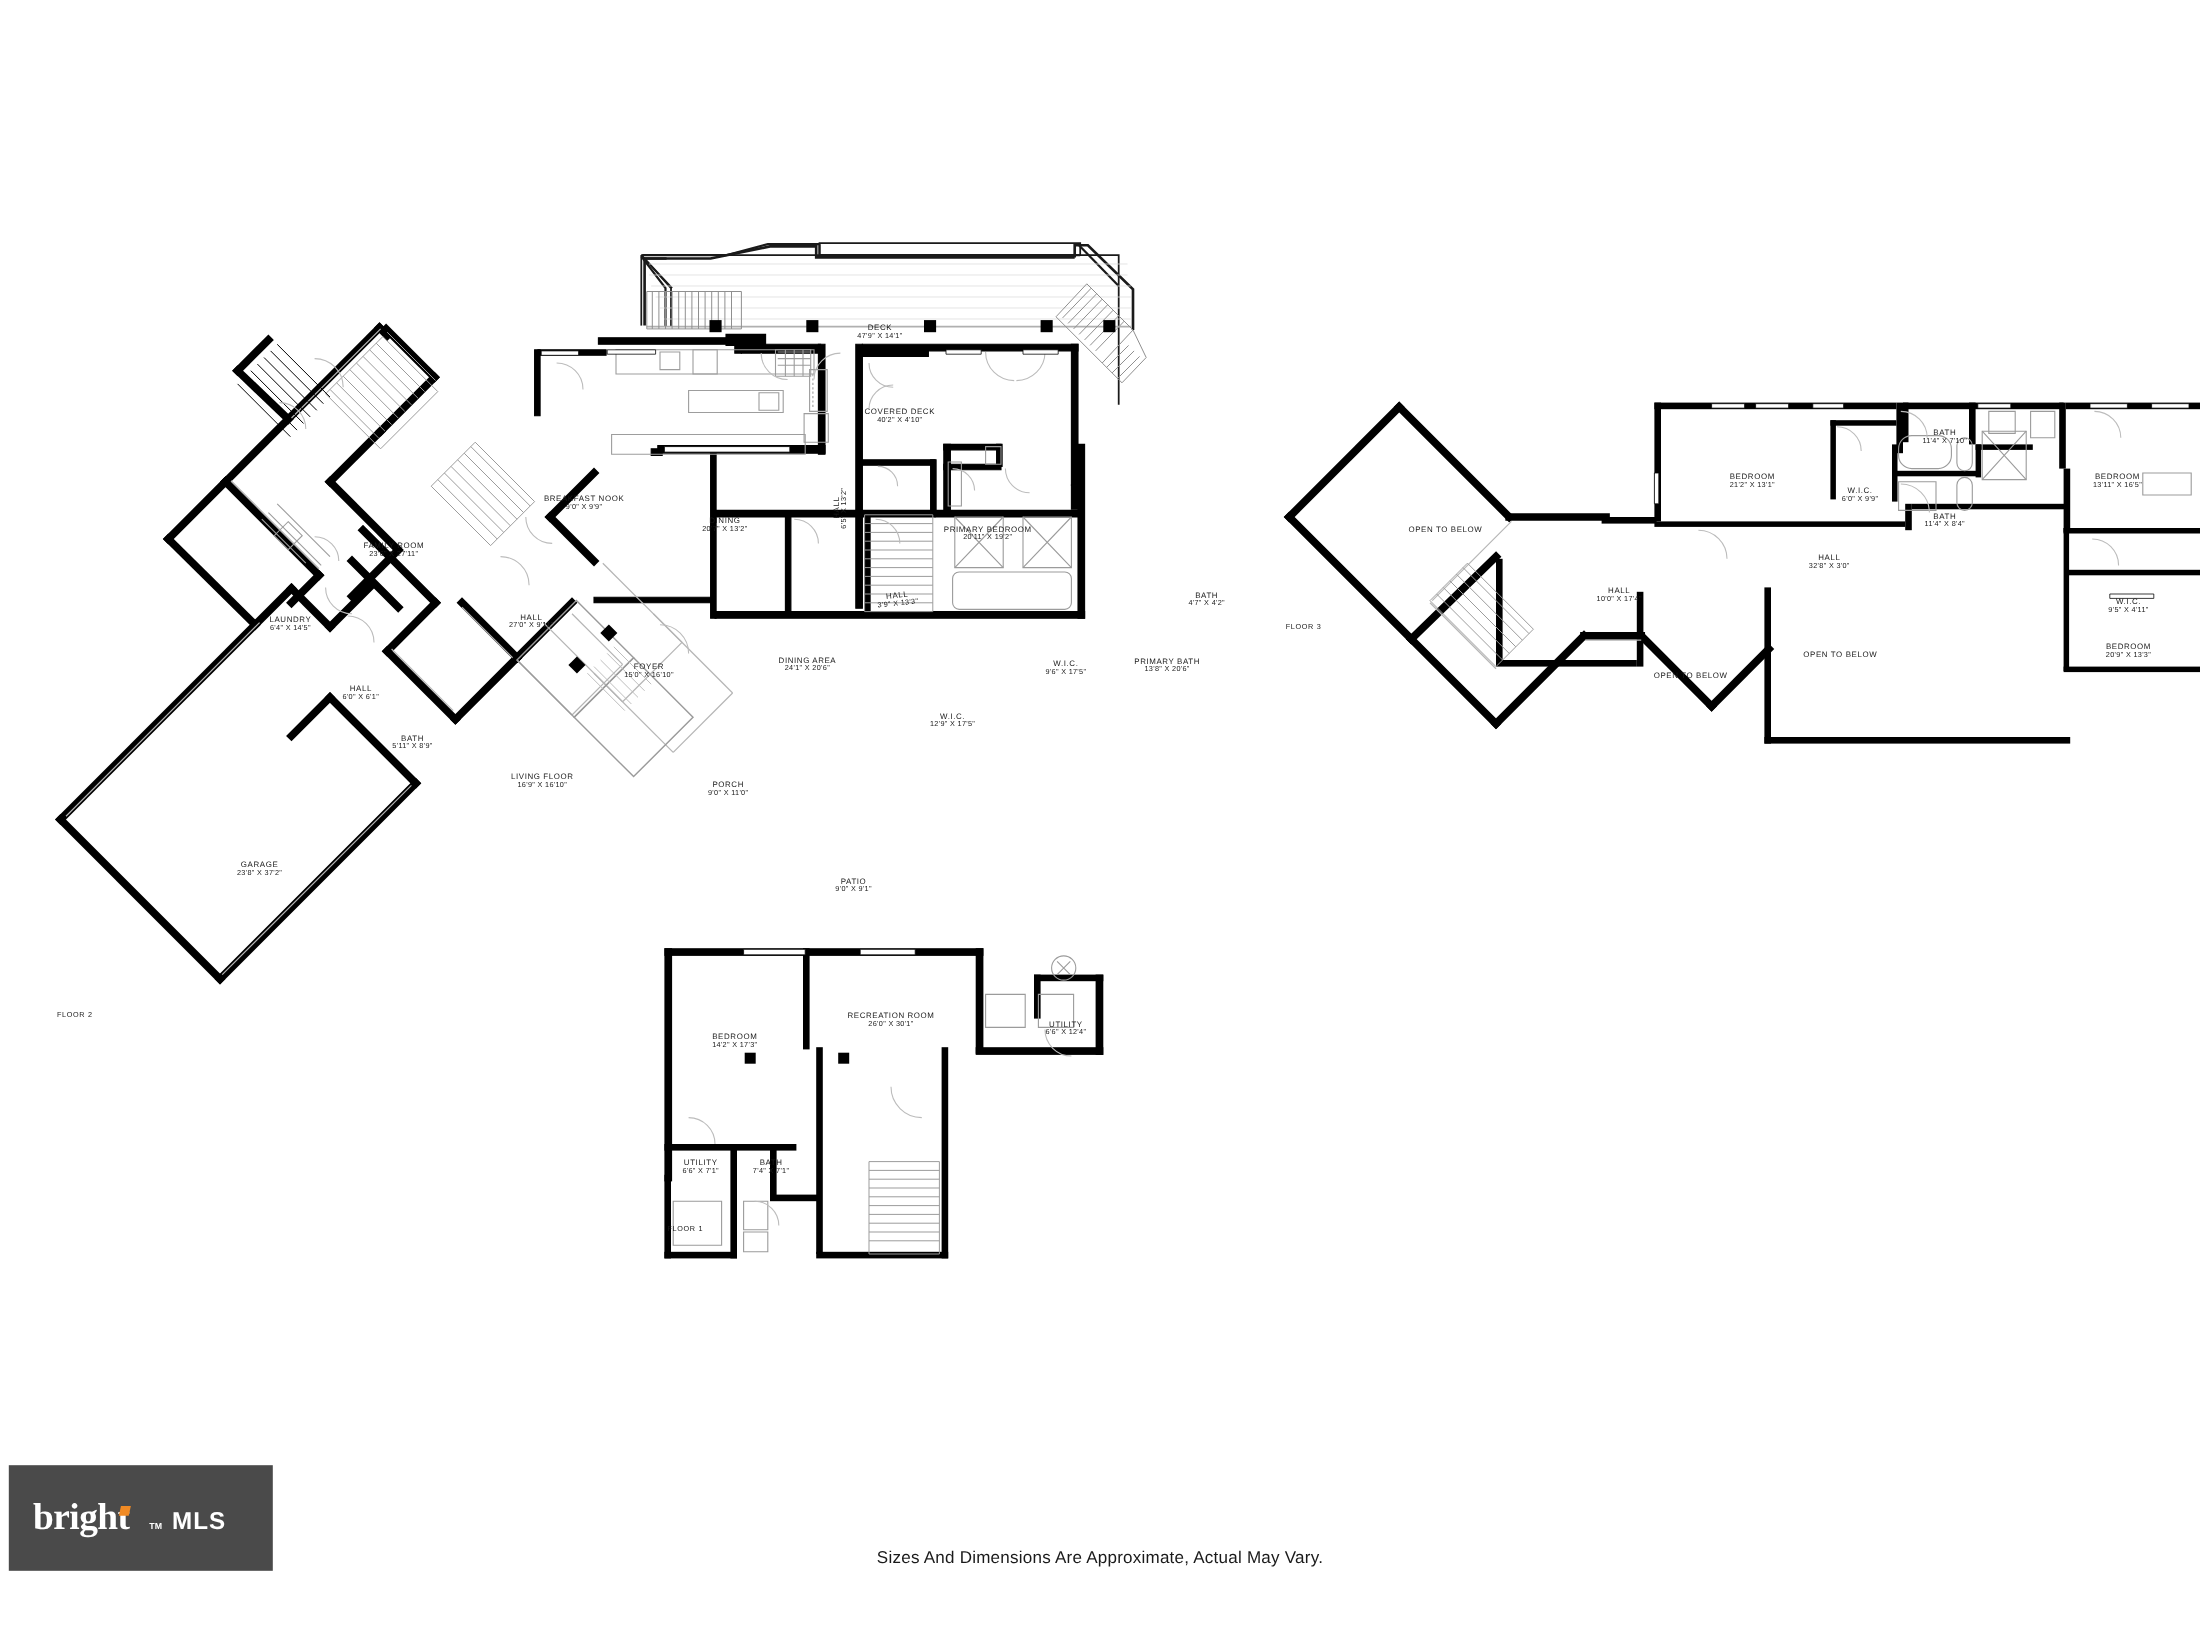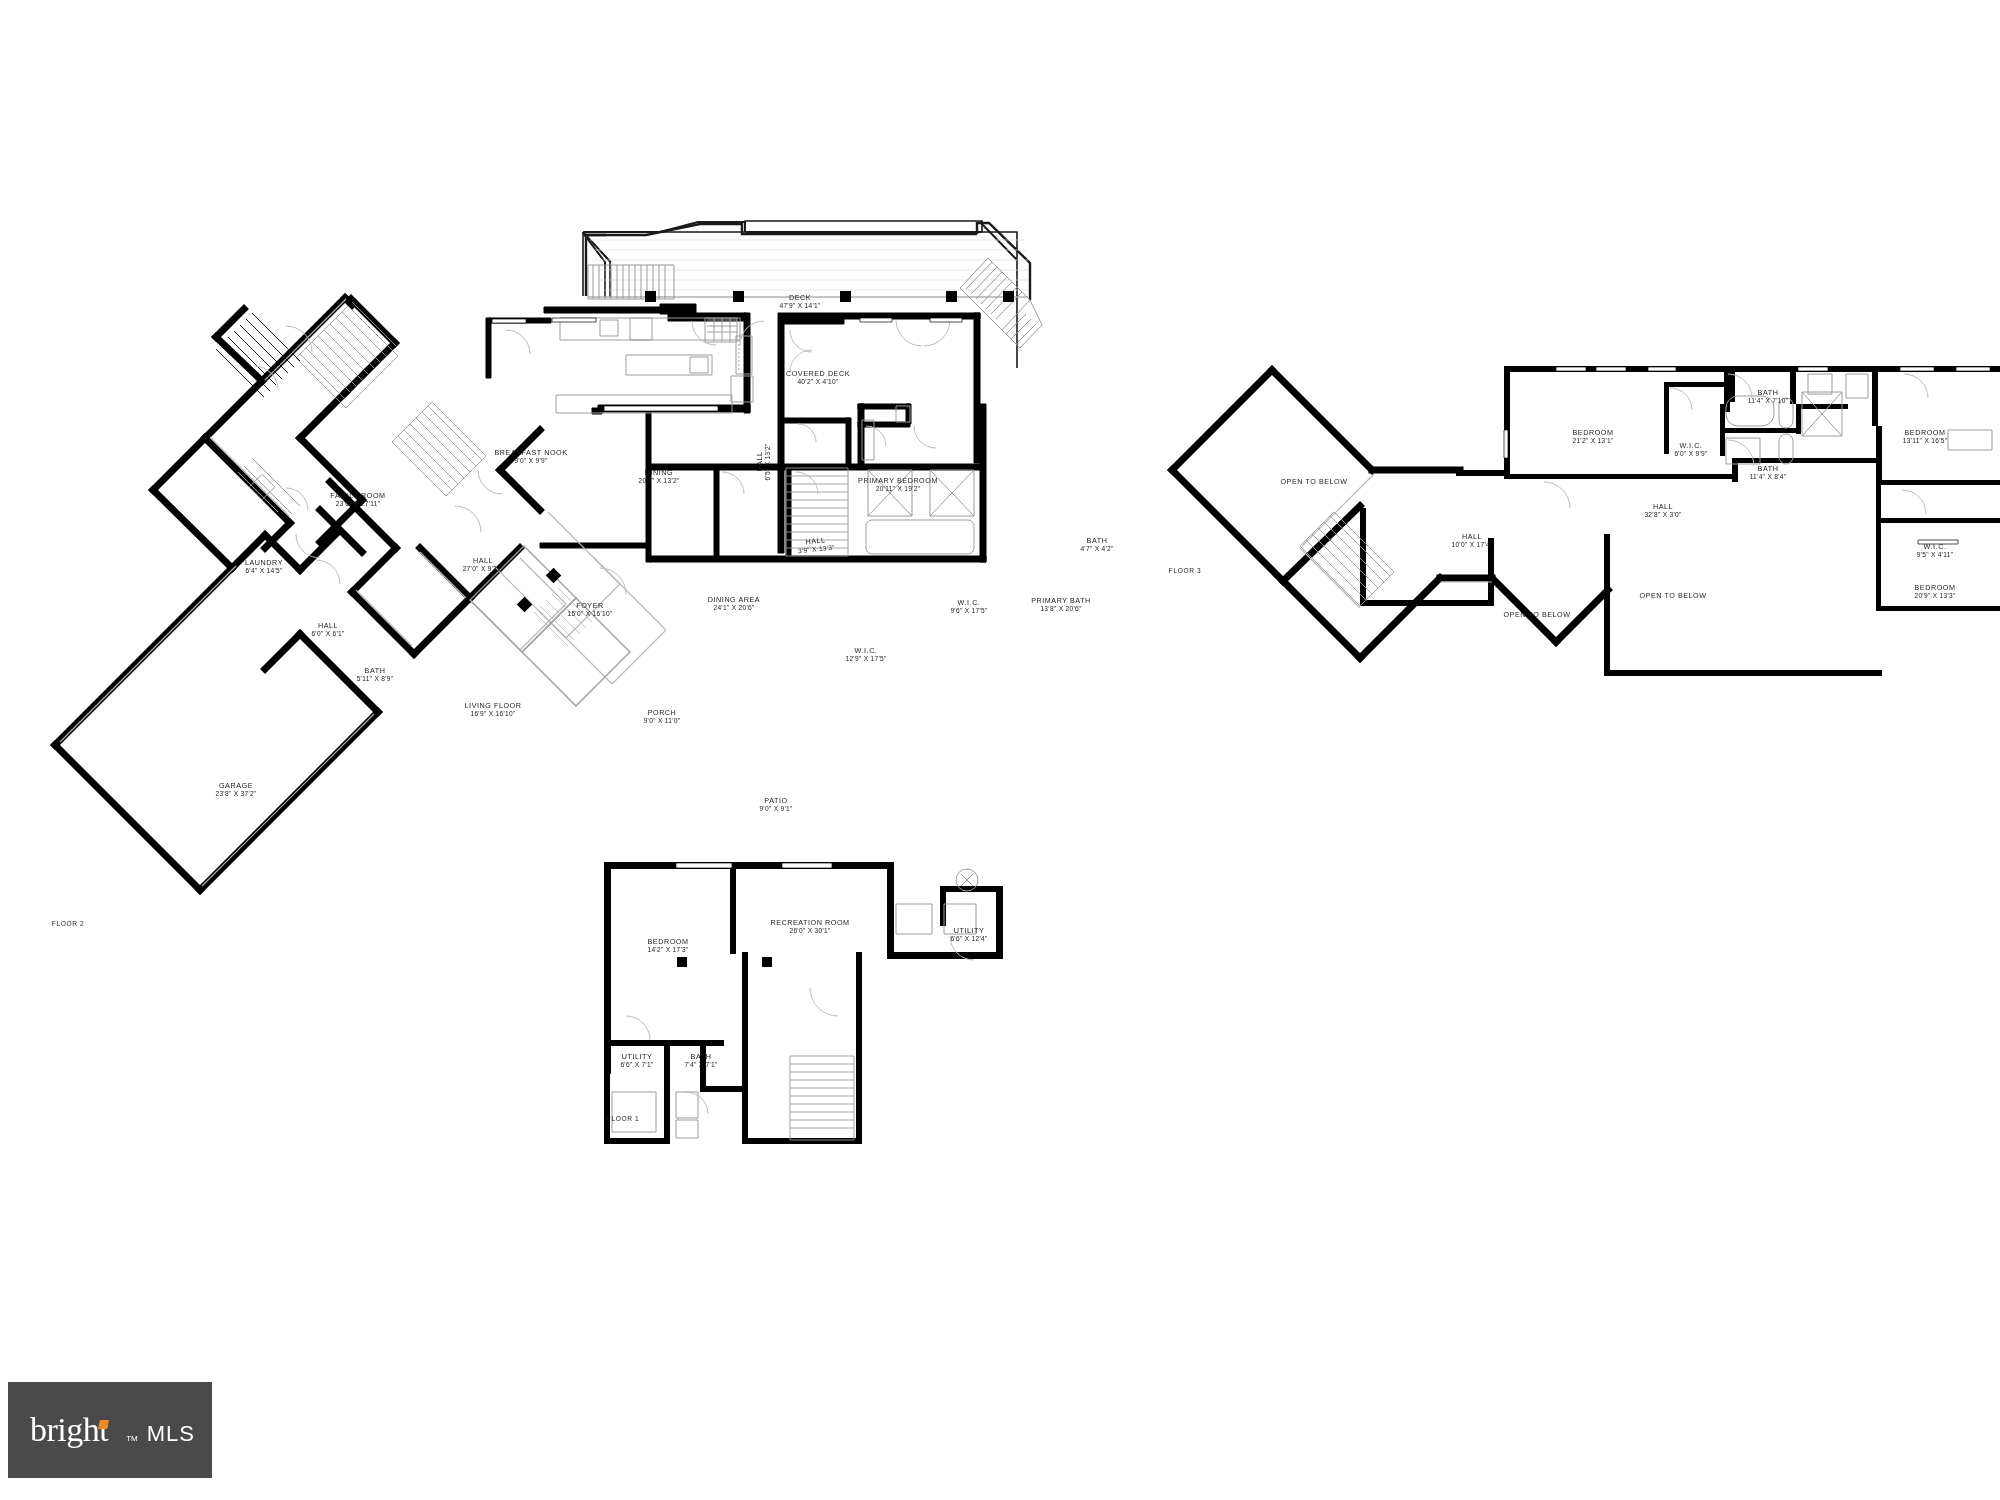--- a/index.html
+++ b/index.html
@@ -17,22 +17,22 @@
   .lbl.vert{writing-mode:vertical-rl;transform:translate(-50%,-50%) rotate(180deg);}
   .floornum{position:absolute;font-size:6.6px;letter-spacing:.6px;
             transform:translate(-50%,-50%);white-space:nowrap;}
 
   svg.plan{position:absolute;left:0;top:0;width:2000px;height:1500px;overflow:visible;}
   svg.plan *{vector-effect:non-scaling-stroke;}
 
   
   #footer-note{position:absolute;left:0;right:0;top:1408px;text-align:center;
                font-size:15.5px;letter-spacing:.2px;color:#1a1a1a;}
-  #brand{position:absolute;left:8px;top:1382px;width:204px;height:96px;
-         background:#4a4a4a;display:flex;align-items:center;}
+  #brand{position:absolute;left:8px;top:1332px;width:240px;height:96px;
+         background:#4a4a4a;display:flex;align-items:center;font-weight:bold;}
   #brand .bwrap{display:flex;align-items:baseline;padding-left:22px;color:#fff;}
   #brand .b1{font-size:34px;letter-spacing:-.5px;font-family:"Liberation Serif",serif;}
   #brand .tm{font-size:8px;vertical-align:super;margin-left:18px;}
   #brand .b2{font-size:22px;margin-left:9px;letter-spacing:1px;}
   .orangebar{display:inline-block;width:9px;height:9px;background:#f08a24;
              transform:skewX(-12deg);margin-left:-9px;position:relative;top:-12px;}
 </style>
 </head>
 <body>
 
@@ -602,20 +602,21 @@
 <div class="lbl" style="left:637px;top:1061px">
   <span class="nm">UTILITY</span>
   <span class="dm">6'6" X 7'1"</span>
 </div>
 <div class="lbl" style="left:701px;top:1061px">
   <span class="nm">BATH</span>
   <span class="dm">7'4" X 7'1"</span>
 </div>
 <div class="floornum" style="left:623px;top:1118px">FLOOR 1</div>
 
+<div id="footer-note">Sizes And Dimensions Are Approximate, Actual May Vary.</div>
 
 <div id="brand">
   <div class="bwrap">
     <span class="b1">bright</span>
     <span class="orangebar"></span>
     <span class="tm">TM</span>
     <span class="b2">MLS</span>
   </div>
 </div>
 

